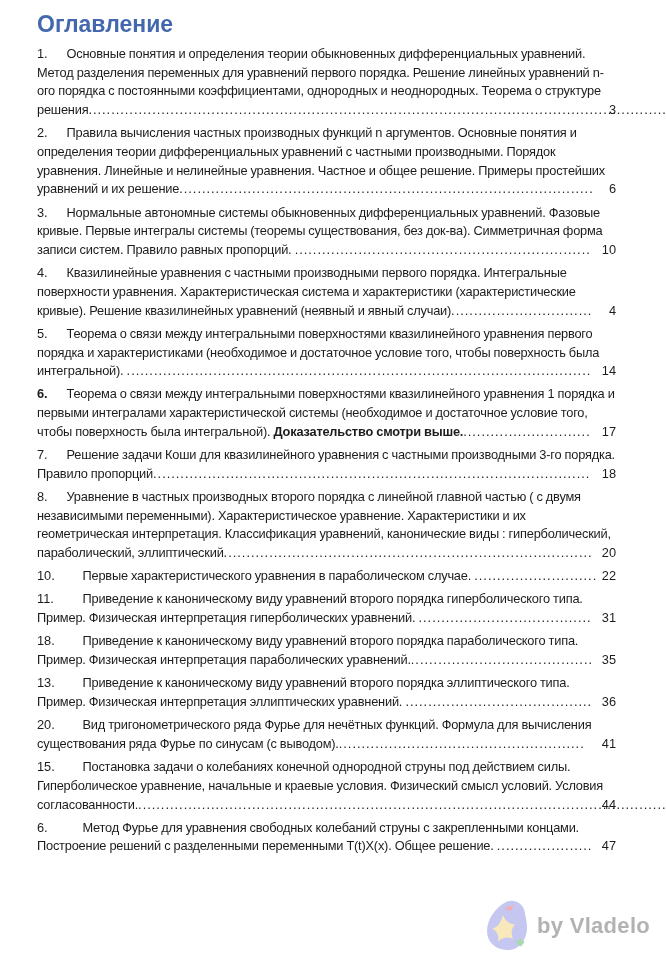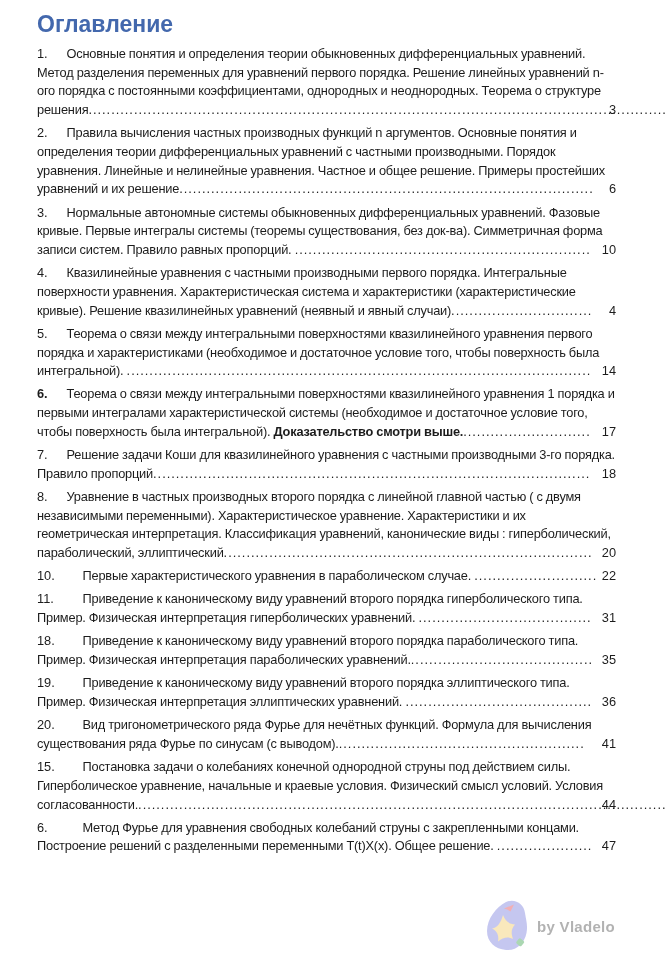--- a/index.html
+++ b/index.html
@@ -28,21 +28,21 @@
   .watermark{
     position:absolute;left:484px;top:899px;
     display:flex;align-items:center;opacity:.78;
   }
   svg.logo{width:46px;height:54px;display:block}
   .logo-blob{fill:var(--logo-blob,#b6b8ec)}
   .logo-moon{fill:var(--logo-moon,#f8e2aa)}
   .logo-arrow{fill:var(--logo-arrow,#ee99a0)}
   .logo-square{fill:var(--logo-square,#94cd9d)}
   .wm-text{
-    font-size:15px;font-weight:700;margin-left:7px;
+    font-size:22px;font-weight:700;margin-left:7px;
     color:var(--wm-text-color,#9d9d9d);letter-spacing:.3px;
     white-space:nowrap;
   }
 </style>
 </head>
 <body style="background: rgb(255, 255, 255);">
 
 <div class="page-root">
   <div class="content">
     <h1 class="toc-title">Оглавление</h1>
@@ -63,21 +63,21 @@
 
   <p class="entry"><span class="num">8.</span><span class="txt">Уравнение в частных производных второго порядка с линейной главной частью ( с двумя независимыми переменными). Характеристическое уравнение. Характеристики и их геометрическая интерпретация. Классификация уравнений, канонические виды : гиперболический, параболический, эллиптический</span><span class="dots">.................................................................................</span><span class="pg">20</span></p>
 
 
   <p class="entry"><span class="num wide">10.</span><span class="txt">Первые характеристического уравнения в параболическом случае. </span><span class="dots">...........................</span><span class="pg">22</span></p>
 
   <p class="entry"><span class="num wide">11.</span><span class="txt">Приведение к каноническому виду уравнений второго порядка гиперболического типа. Пример. Физическая интерпретация гиперболических уравнений. </span><span class="dots">......................................</span><span class="pg">31</span></p>
 
   <p class="entry"><span class="num wide">18.</span><span class="txt">Приведение к каноническому виду уравнений второго порядка параболического типа. Пример. Физическая интерпретация параболических уравнений.</span><span class="dots">........................................</span><span class="pg">35</span></p>
 
-  <p class="entry"><span class="num wide">19.</span><span class="txt">Приведение к каноническому виду уравнений второго порядка эллиптического типа. Пример. Физическая интерпретация эллиптических уравнений. </span><span class="dots">.........................................</span><span class="pg">36</span></p>
+  <p class="entry"><span class="num wide">13.</span><span class="txt">Приведение к каноническому виду уравнений второго порядка эллиптического типа. Пример. Физическая интерпретация эллиптических уравнений. </span><span class="dots">.........................................</span><span class="pg">36</span></p>
 
   <p class="entry"><span class="num wide">20.</span><span class="txt">Вид тригонометрического ряда Фурье для нечётных функций. Формула для вычисления существования ряда Фурье по синусам (с выводом).</span><span class="dots">......................................................</span><span class="pg">41</span></p>
 
   <p class="entry"><span class="num wide">15.</span><span class="txt">Постановка задачи о колебаниях конечной однородной струны под действием силы. Гиперболическое уравнение, начальные и краевые условия. Физический смысл условий. Условия согласованности.</span><span class="dots">.......................................................................................................................................................................................................................................................................................................</span><span class="pg">44</span></p>
 
   <p class="entry"><span class="num wide">6.</span><span class="txt">Метод Фурье для уравнения свободных колебаний струны с закрепленными концами. Построение решений с разделенными переменными T(t)X(x). Общее решение. </span><span class="dots">.....................</span><span class="pg">47</span></p>
 </div>
   </div>
 
   <div class="watermark">

